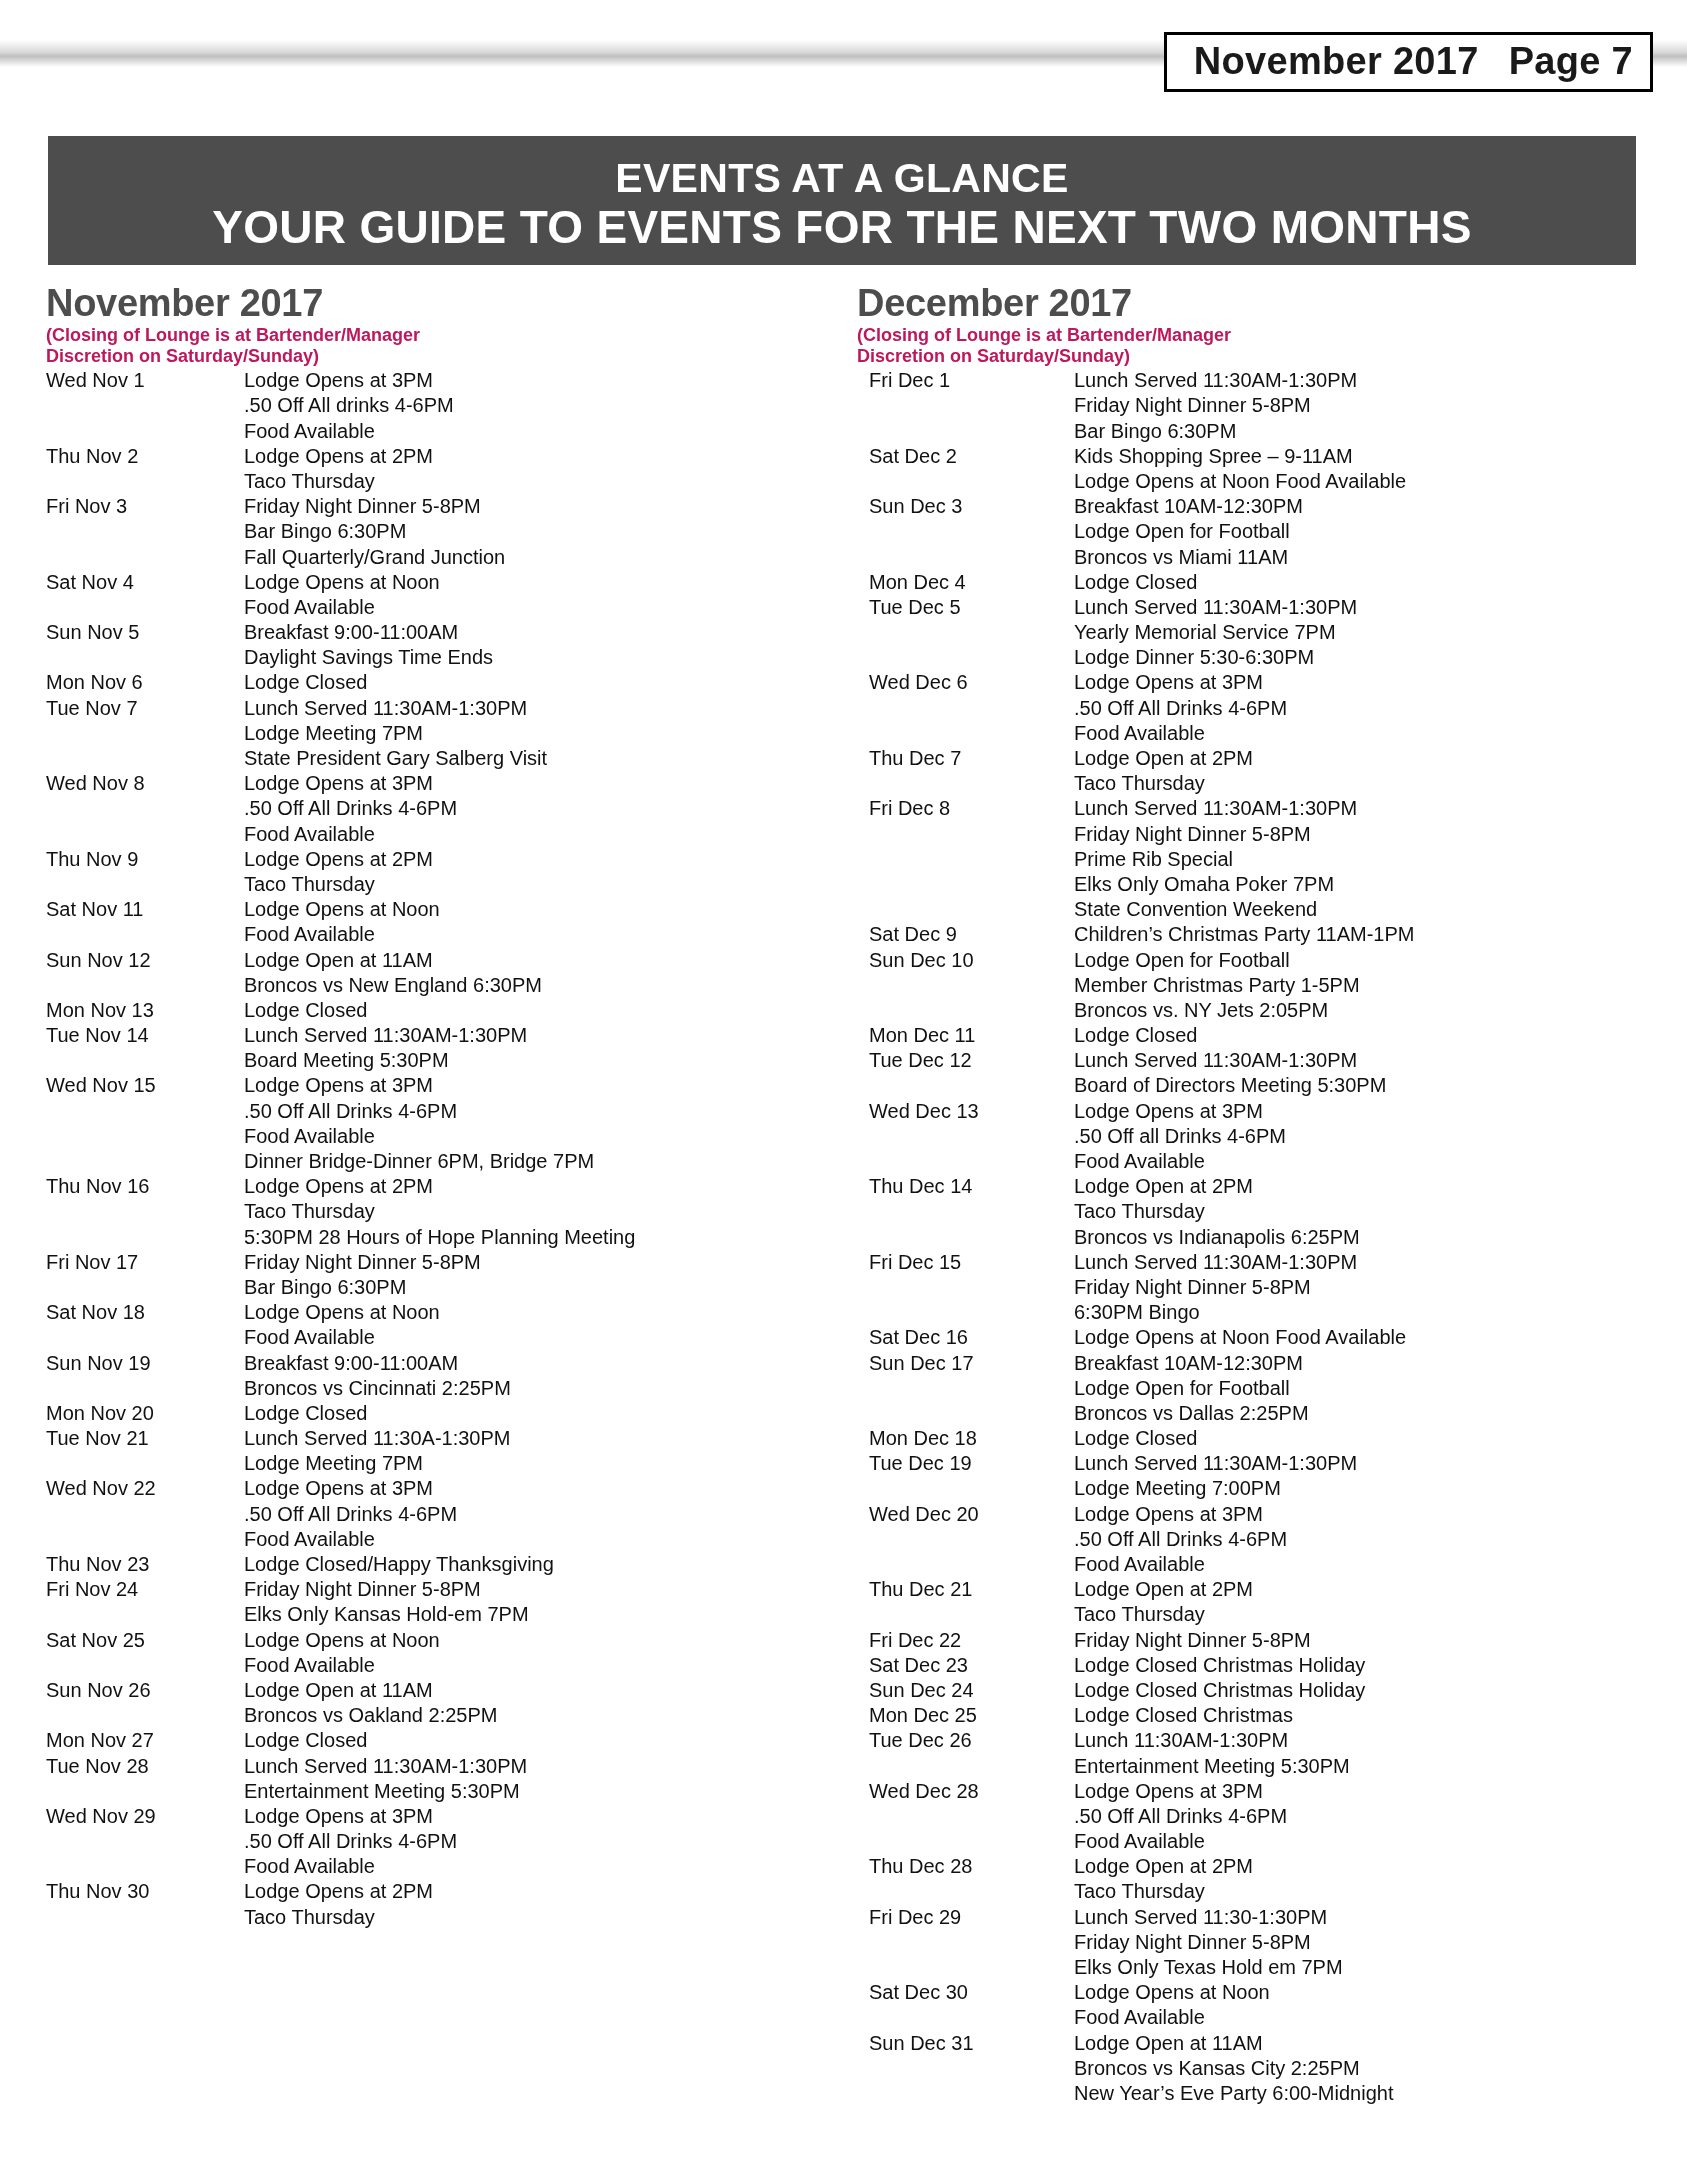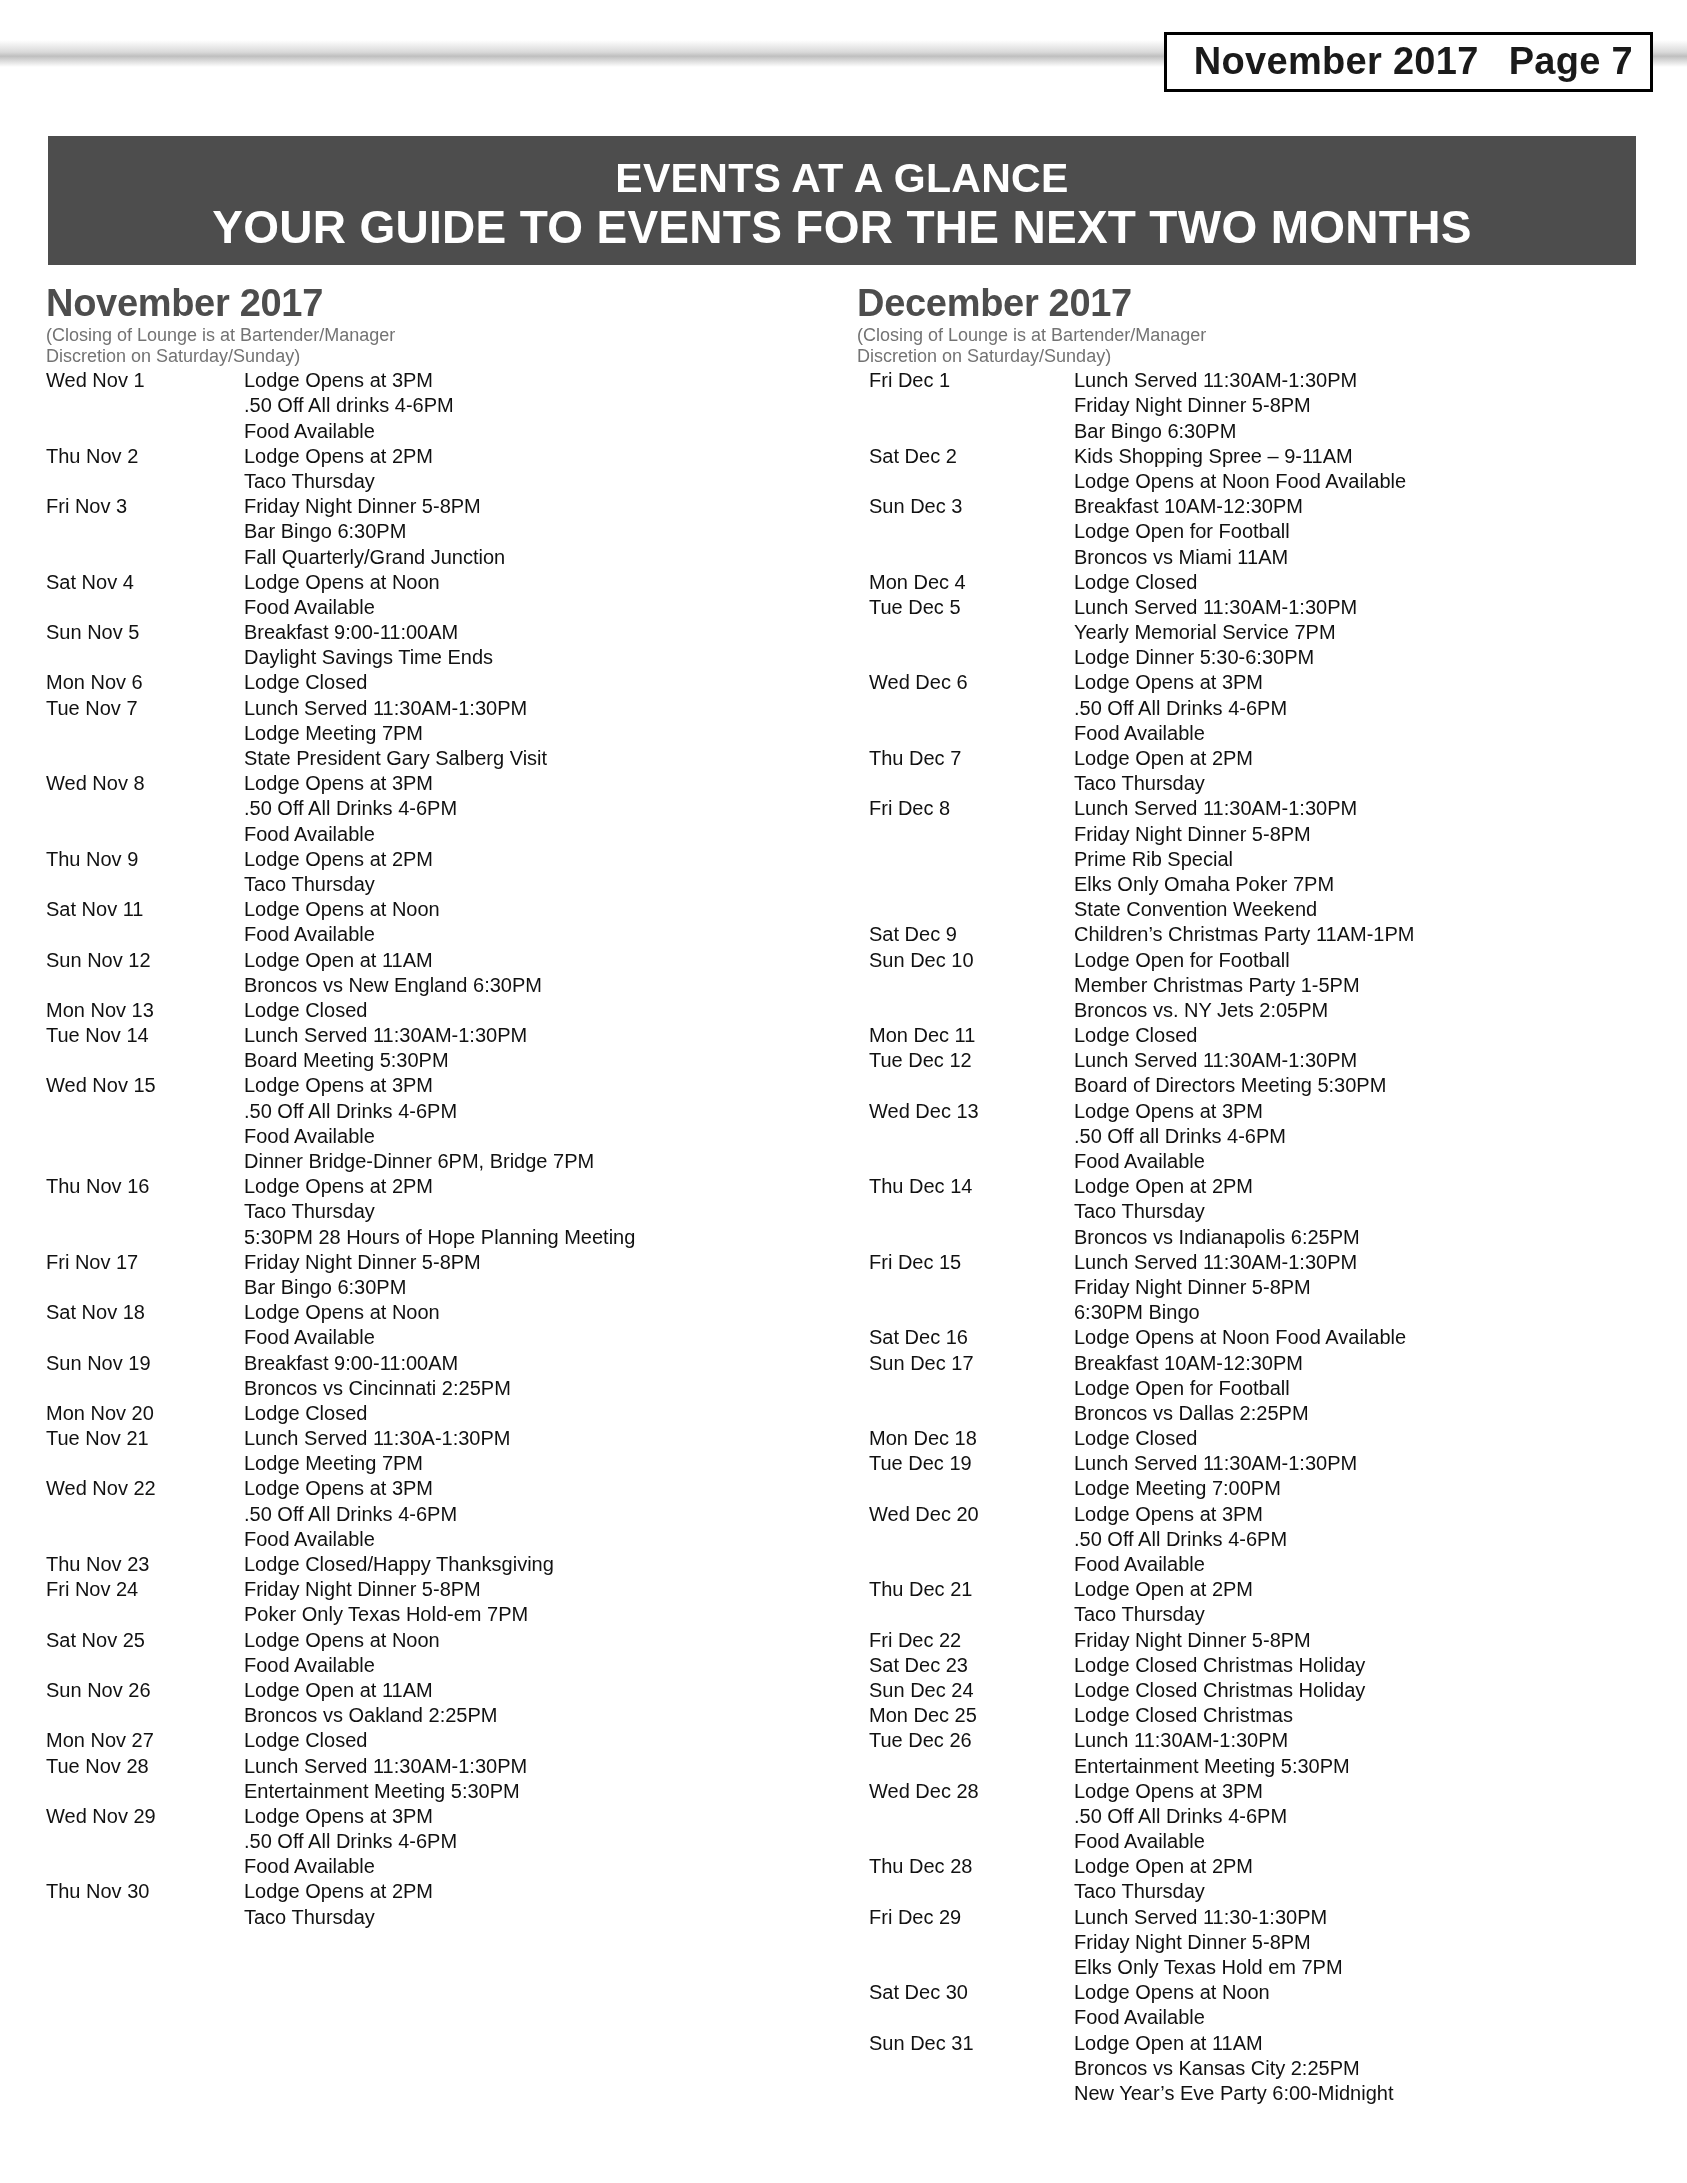--- a/index.html
+++ b/index.html
@@ -87,22 +87,22 @@
   .col-title {
     font-size: 38px;
     font-weight: bold;
     color: #4d4d4d;
     line-height: 1.05;
     margin: 0 0 1.3px 0;
     letter-spacing: -0.3px;
   }
   .col-note {
     font-size: 18px;
-    font-weight: normal;
-    color: #737373;
+    font-weight: bold;
+    color: #be185d;
     line-height: 1.16;
     margin-bottom: 1.3px;
   }
 
   table.sched {
     border-collapse: collapse;
     width: 100%;
     table-layout: fixed;
   }
   table.sched td {
@@ -297,21 +297,21 @@
             <tr>
               <td class="daycell">Thu Nov 23</td>
               <td class="eventcell">
                 <span class="ev">Lodge Closed/Happy Thanksgiving</span>
               </td>
             </tr>
             <tr>
               <td class="daycell">Fri Nov 24</td>
               <td class="eventcell">
                 <span class="ev">Friday Night Dinner 5-8PM</span>
-                <span class="ev">Poker Only Texas Hold-em 7PM</span>
+                <span class="ev">Elks Only Kansas Hold-em 7PM</span>
               </td>
             </tr>
             <tr>
               <td class="daycell">Sat Nov 25</td>
               <td class="eventcell">
                 <span class="ev">Lodge Opens at Noon</span>
                 <span class="ev">Food Available</span>
               </td>
             </tr>
             <tr>

